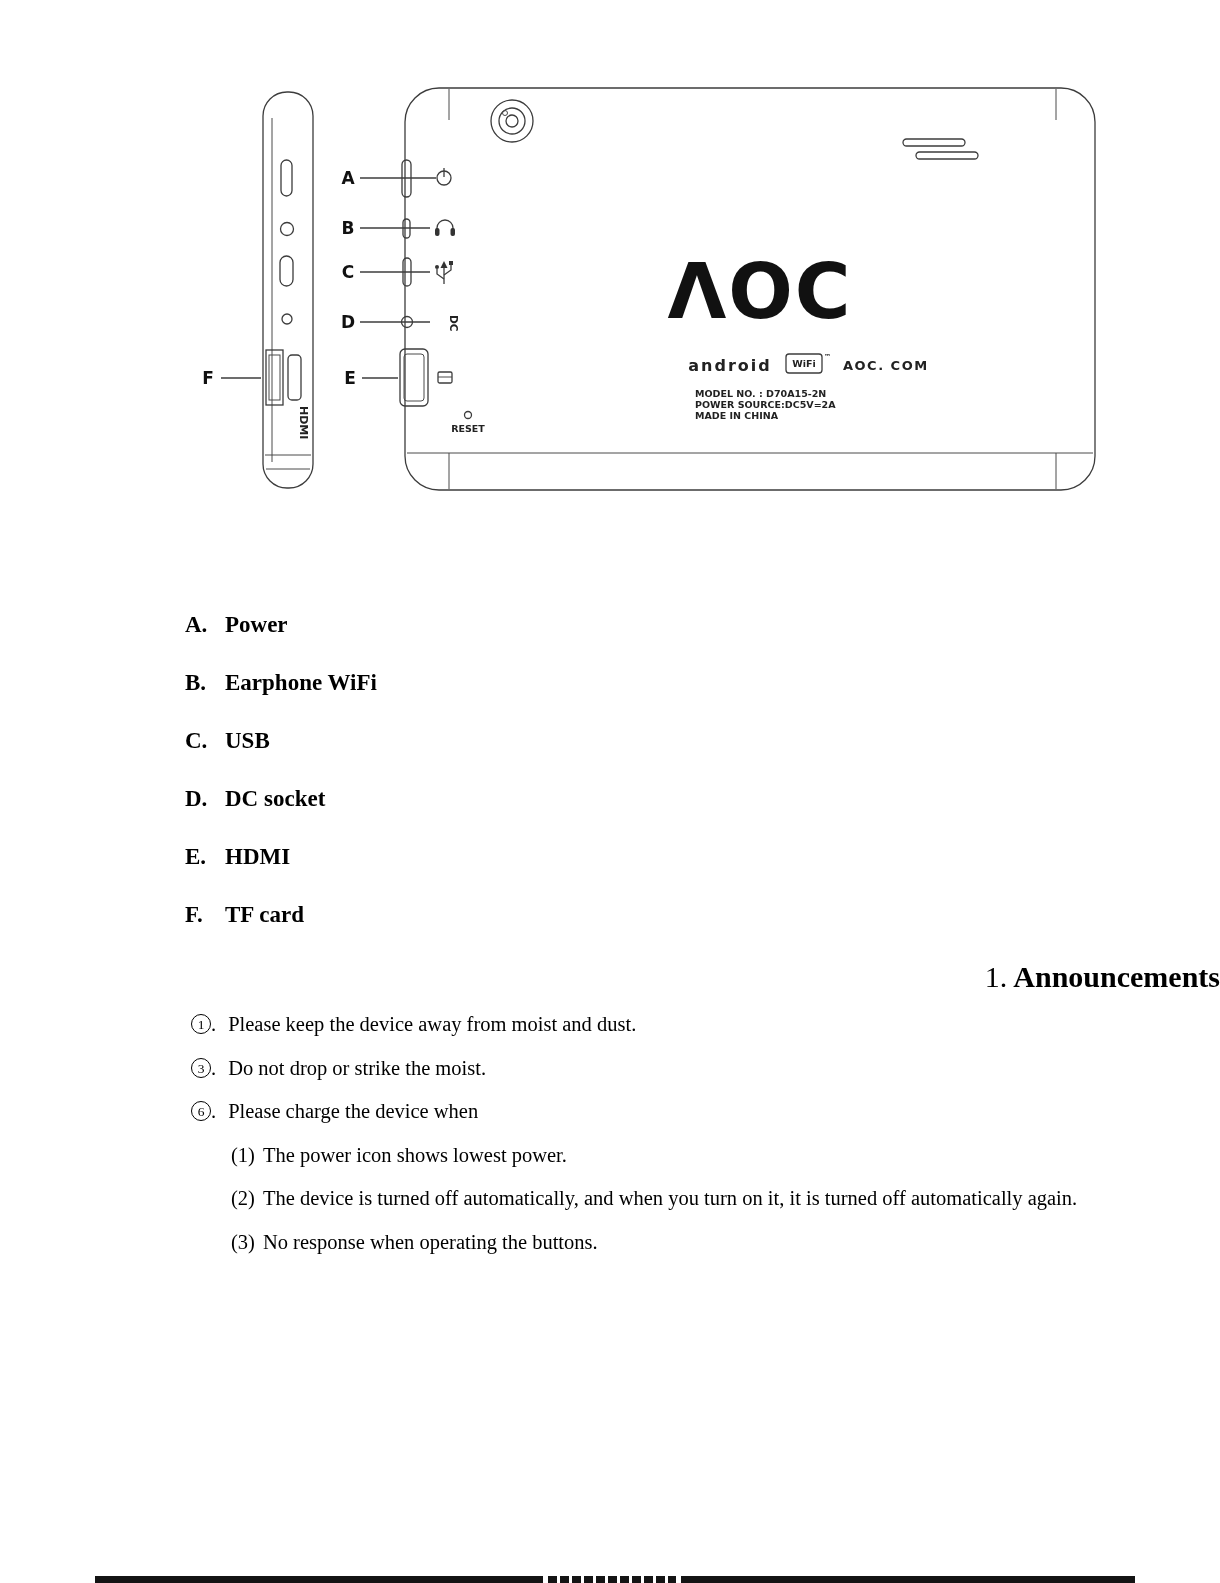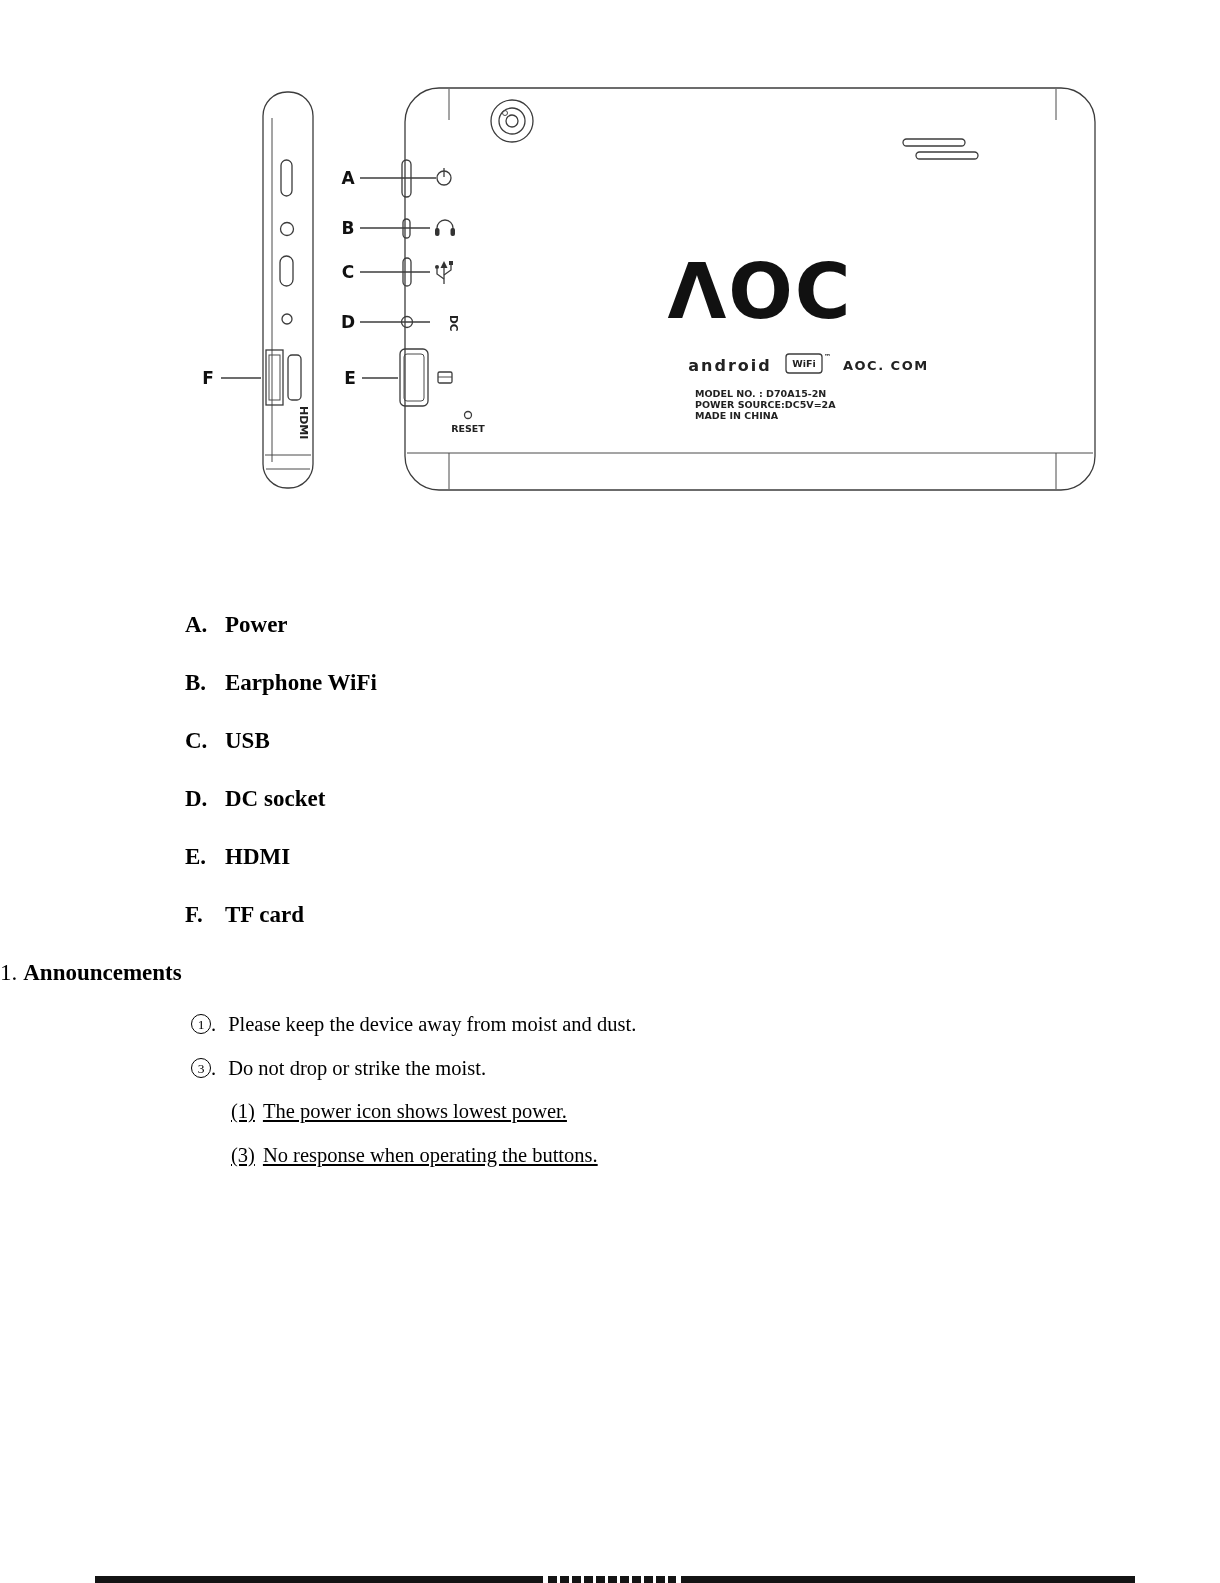--- a/index.html
+++ b/index.html
@@ -17,34 +17,34 @@
   .st { stroke:#3c3c3c; fill:none; stroke-width:1.3; }
   .stThin { stroke:#4a4a4a; fill:none; stroke-width:1; }
   .fillDark { fill:#333; stroke:none; }
   .callout { font-family:"DejaVu Sans", sans-serif; font-size:17px; font-weight:bold; fill:#111; }
   .tinyBold { font-family:"DejaVu Sans", sans-serif; font-weight:bold; fill:#222; }
   
   .legend { position:absolute; left:185px; top:596px; }
   .legend-row { height:58px; display:flex; align-items:center; font-weight:bold; font-size:23px; }
   .legend-key { width:40px; }
   
-  .heading { position:absolute; top:960px; left:0; width:100%; text-align:left; font-size:23px; }
+  .heading { position:absolute; top:960px; left:0; width:100%; text-align:right; font-size:30px; }
   .heading .num { font-weight:normal; margin-right:6px; }
   .heading .ttl { font-weight:bold; }
   
   .ann-list { position:absolute; left:191px; top:1003px; width:888px; font-size:20.5px; line-height:43.5px; }
   .ann { text-align:justify; padding-left:43px; text-indent:-43px; }
   .circ {
     display:inline-block; width:20px; height:20px; line-height:19px;
     border:1.2px solid #000; border-radius:50%;
     text-align:center; font-size:13.5px; text-indent:0; vertical-align:2px;
     box-sizing:border-box;
   }
   .dot { margin-right:12px; }
-  .subs { margin-left:40px;text-decoration:underline; }
+  .subs { margin-left:40px; }
   .sub { text-align:justify; padding-left:33px; text-indent:-33px; width:848px; }
   .sub .pnum { margin-right:8px; }
   
   .cutoff { position:absolute; left:95px; bottom:0; width:1040px; height:7px; display:flex; }
   .cutoff .solid1 { width:448px; background:#141414; }
   .cutoff .gapA { width:5px; background:#fff; }
   .cutoff .glyphs { width:128px; background:repeating-linear-gradient(90deg,#141414 0 9px,#ffffff 9px 12px); }
   .cutoff .gapB { width:5px; background:#fff; }
   .cutoff .solid2 { flex:1; background:#141414; }
 </style>
@@ -188,24 +188,30 @@
   </div>
 
   <div class="ann-list">
 
     <div class="ann">
       <span class="circ">1</span><span class="dot">.</span><span>Please keep the device away from moist and dust.</span>
     </div>
     <div class="ann">
       <span class="circ">3</span><span class="dot">.</span><span>Do not drop or strike the moist.</span>
     </div>
+    <div class="ann">
+      <span class="circ">6</span><span class="dot">.</span><span>Please charge the device when</span>
+    </div>
 
     <div class="subs">
       <div class="sub">
         <span class="pnum">(1)</span><span>The power icon shows lowest power.</span>
+      </div>
+      <div class="sub">
+        <span class="pnum">(2)</span><span>The device is turned off automatically, and when you turn on it, it is turned off automatically again.</span>
       </div>
       <div class="sub">
         <span class="pnum">(3)</span><span>No response when operating the buttons.</span>
       </div>
     </div>
   </div>
 
   <div class="cutoff">
     <div class="solid1"></div>
     <div class="gapA"></div>

